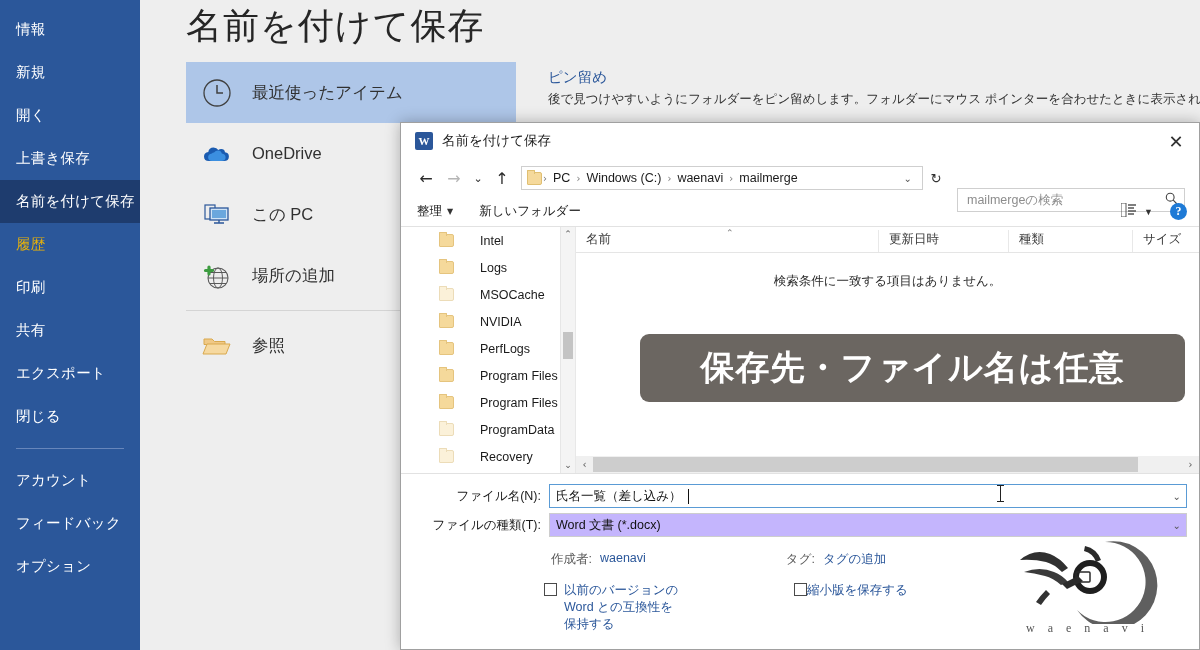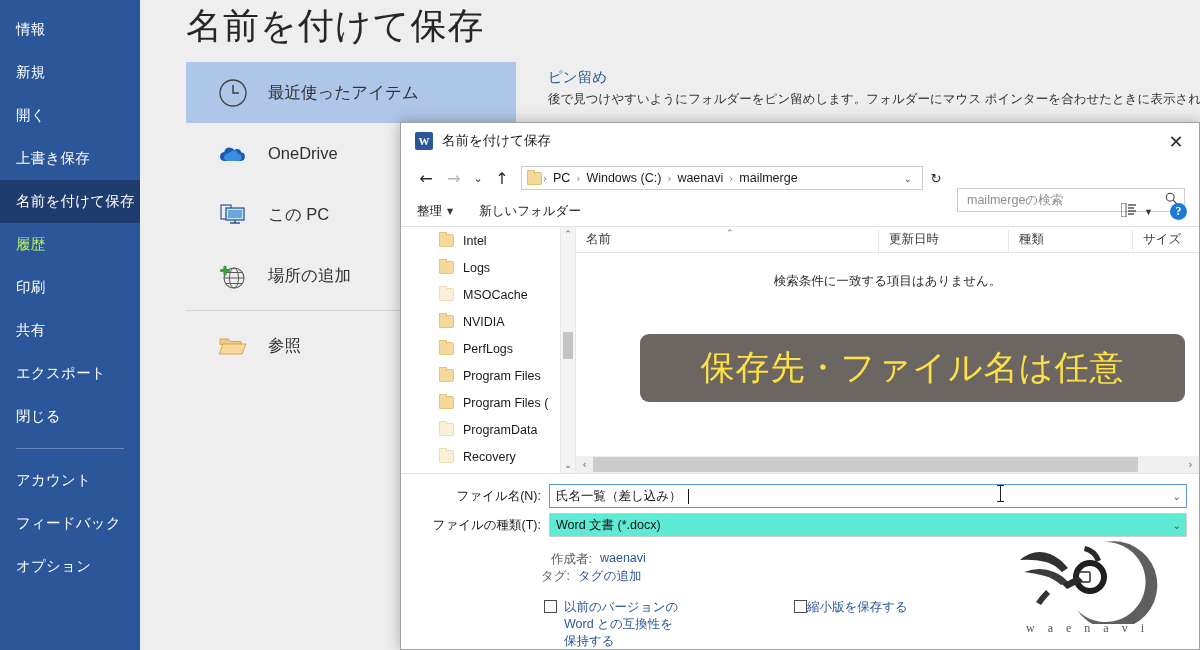--- a/index.html
+++ b/index.html
@@ -16,41 +16,41 @@
     position: absolute; left: 0; top: 0; width: 140px; height: 650px;
     background: #2b579a;
     color: #ffffff;
   }
   .nav-item {
     height: 43px; display: flex; align-items: center;
     padding-left: 16px; font-size: 14.5px; letter-spacing: .2px;
     color: #ffffff; white-space: nowrap;
   }
   .nav-item.selected { background: #1e3c6e; }
-  .nav-item.disabled { color: #bef264; }
+  .nav-item.disabled { color: #eab308; }
   .nav-divider {
     height: 1px; background: #6786bb; margin: 10px 16px 10px 16px;
   }
   .nav-gap { height: 8px; }
 
   
   .backstage-body {
     position: absolute; left: 140px; top: 0; right: 0; bottom: 0;
     background: #eeeeee;
   }
   .page-title {
     position: absolute; left: 46px; top: 2px;
     font-size: 36px; color: #262626; letter-spacing: 1px;
     font-weight: 400;
   }
 
   .place-list { position: absolute; left: 46px; top: 62px; width: 330px; }
   .place-item {
     height: 61px; display: flex; align-items: center; gap: 18px;
-    padding-left: 30px; font-size: 16.5px; color: #303030; text-align: center;
+    padding-left: 14px; font-size: 16.5px; color: #303030; text-align: center;
   }
   .place-item.active { background: #aec6e8; }
   .place-divider { height: 1px; background: #d4d4d4; margin: 4px 0 4px 0; width: 330px; }
   .place-ico { width: 34px; height: 34px; flex: 0 0 34px; position: relative; }
 
   .pin-block { position: absolute; left: 408px; top: 68px; width: 700px; }
   .pin-title { font-size: 14.5px; color: #2b579a; margin-bottom: 4px; }
   .pin-desc  { font-size: 12.5px; color: #333; white-space: nowrap; }
   .pin-rule  { position:absolute; left: 408px; top: 122px; width: 760px; height:1px; background:#d9d9d9; }
 
@@ -122,21 +122,21 @@
     font-size:12px; line-height:17px; text-align:center; font-weight:bold;
     font-family:"Liberation Serif", serif;
   }
 
   
   .dlg-main { display:flex; height: 247px; border-bottom: 1px solid #e2e2e2; }
   .tree-pane {
     width: 175px; position:relative; background:#fff; overflow:hidden;
     border-right: 1px solid #e8e8e8;
   }
-  .tree-item { height: 27px; display:flex; align-items:center; gap:9px; padding-left: 38px;
+  .tree-item { height: 27px; display:flex; align-items:center; gap:26px; padding-left: 38px;
                font-size: 12.5px; color:#1a1a1a; white-space:nowrap; }
   .tfold { width: 15px; height: 13px; background:#f5d99b; border:1px solid #e5c47e;
            border-radius: 1px 2px 2px 1px; position:relative; flex:0 0 15px; }
   .tfold:before { content:""; position:absolute; left:-1px; top:-3px; width:6px; height:3px;
                   background:#f5d99b; border:1px solid #e5c47e; border-bottom:none; border-radius:1px 1px 0 0; }
   .tfold.pale { background:#fbf1d9; border-color:#ecdcb8; }
   .tfold.pale:before { background:#fbf1d9; border-color:#ecdcb8; }
   .tree-scroll { position:absolute; right:0; top:0; width:15px; height:100%; background:#f4f4f4;
                  border-left:1px solid #e6e6e6; }
   .tsb-arrow { height:15px; text-align:center; font-size:9px; color:#555; line-height:15px;
@@ -164,49 +164,49 @@
 
   
   .form-area { padding: 9px 0 0 0; position:relative; }
   .form-row { display:flex; align-items:center; height: 26px; margin-bottom: 3px; }
   .form-label { width: 148px; text-align:right; padding-right: 8px; font-size: 12.5px; color:#1a1a1a; }
   .combo {
     flex: 1; margin-right: 12px; height: 24px; display:flex; align-items:center;
     font-size: 12.5px; color:#111; padding-left: 6px; position:relative;
   }
   .combo.focus { border: 1px solid #5a9bd5; background:#fff; }
-  .combo.plain { border: 1px solid #cdcdcd; background:#5eead4; }
+  .combo.plain { border: 1px solid #cdcdcd; background:#c4b5fd; }
   .combo .cv { white-space:nowrap; }
   .caretbtn { position:absolute; right: 5px; font-size: 10px; color:#555;
               font-family:"DejaVu Sans",sans-serif; }
   .ibeam { position:absolute; left: 450px; top: 1px; width:1px; height:15px; background:#222; }
   .ibeam:before, .ibeam:after {
     content:""; position:absolute; left:-3px; width:7px; height:1px; background:#222;
   }
   .ibeam:before { top:-1px; } .ibeam:after { bottom:-1px; }
   .txtcursor { width:1px; height:15px; background:#111; margin-left: 6px; }
 
-  .meta-row { display:flex; margin-top: 13px; padding-left: 0; font-size: 12.5px; flex-direction: column; }
+  .meta-row { display:flex; margin-top: 13px; padding-left: 0; font-size: 12.5px; }
   .meta-k { color:#5a5a5a; }
   .meta-v { color:#2b579a; margin-left: 8px; }
   .meta-a { margin-left: 150px; display:flex; }
   .meta-b { margin-left: 140px; display:flex; }
 
   .chk-row { display:flex; margin-top: 14px; font-size: 12.5px; }
   .chk-a { margin-left: 143px; display:flex; gap:7px; }
   .chk-b { margin-left: 110px; display:flex; }
   .chkbox { width: 13px; height: 13px; border: 1px solid #4a4a4a; background:#fff; flex:0 0 13px; margin-top:1px; }
   .chk-lbl { color:#2b579a; line-height: 1.35; width: 120px; }
   .chk-lbl.wide { width: 140px; }
 
   
   .caption {
     position: absolute; left: 640px; top: 334px; width: 545px; height: 68px;
     background: #6b6661; border-radius: 9px; display:flex; align-items:center;
-    justify-content:center; color:#fde047; font-size: 34px; letter-spacing: 1px;
+    justify-content:center; color:#ffffff; font-size: 34px; letter-spacing: 1px; font-weight: bold;
   }
 
   
   .watermark {
     position:absolute; left: 1010px; top: 524px; width: 180px; height: 120px;
     pointer-events:none;
   }
   .wm-text { position:absolute; left: 16px; bottom: 8px; font-size: 12px; letter-spacing: 5px;
              color:#555; font-family:"Liberation Serif", serif; }
 </style>

